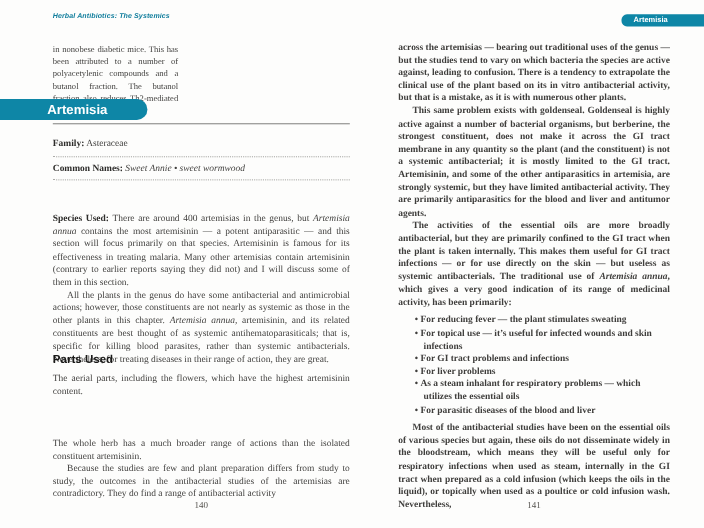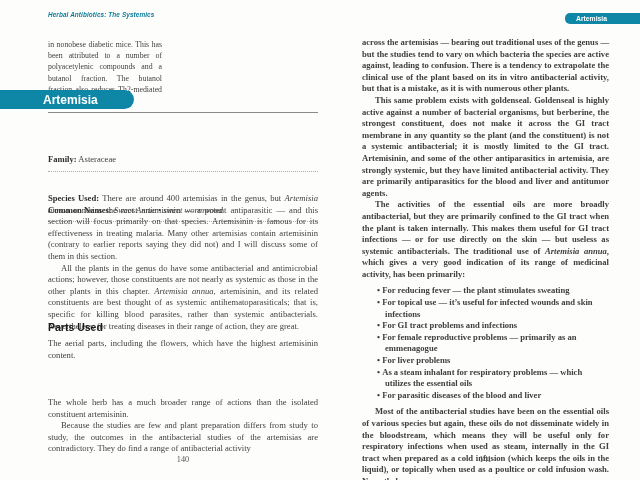--- a/index.html
+++ b/index.html
@@ -23,21 +23,21 @@
   .intro .col1{width:114px;}
   .intro .col2{width:127px;}
   .banner{
     position:absolute;left:0;top:90px;width:134px;height:19px;box-sizing:border-box;
     background:#0e86a6;border-radius:0 10px 10px 0;
     color:#ffffff;font-family:"Liberation Sans", sans-serif;font-weight:bold;font-size:12px;
     display:flex;align-items:center;padding-left:43px;
   }
   .rule{position:absolute;left:48px;top:112px;width:270px;border-top:1.4px solid #8a8a88;}
   .meta{position:absolute;left:48px;top:121px;width:270px;font-size:8.6px;}
-  .meta .row{padding:4px 0 5px;border-bottom:1px dotted #ababa8;margin-top:29px;}
+  .meta .row{padding:4px 0 5px;border-bottom:1px dotted #ababa8;}
   .meta .lab{font-weight:bold;color:#2e2d2b;}
   .meta .italic-val{font-style:italic;}
   .species{position:absolute;left:48px;top:169px;width:270px;margin-top:24px;}
   .species .lab{font-weight:bold;color:#2e2d2b;}
   .h-parts{
     position:absolute;left:48px;top:321px;width:270px;
     font-family:"Liberation Sans", sans-serif;font-weight:bold;font-size:10.5px;color:#1a1a19;
   }
   .parts-p{position:absolute;left:48px;top:338px;width:270px;}
   .h-anti{
@@ -111,21 +111,20 @@
   </div>
 
   <div class="right-col body-text">
     <p>across the artemisias — bearing out traditional uses of the genus — but the studies tend to vary on which bacteria the species are active against, leading to confusion. There is a tendency to extrapolate the clinical use of the plant based on its in vitro antibacterial activity, but that is a mistake, as it is with numerous other plants.</p>
     <p class="indent">This same problem exists with goldenseal. Goldenseal is highly active against a number of bacterial organisms, but berberine, the strongest constituent, does not make it across the GI tract membrane in any quantity so the plant (and the constituent) is not a systemic antibacterial; it is mostly limited to the GI tract. Artemisinin, and some of the other antiparasitics in artemisia, are strongly systemic, but they have limited antibacterial activity. They are primarily antiparasitics for the blood and liver and antitumor agents.</p>
     <p class="indent">The activities of the essential oils are more broadly antibacterial, but they are primarily confined to the GI tract when the plant is taken internally. This makes them useful for GI tract infections — or for use directly on the skin — but useless as systemic antibacterials. The traditional use of <i>Artemisia annua</i>, which gives a very good indication of its range of medicinal activity, has been primarily:</p>
     <ul class="uses">
         <li>For reducing fever — the plant stimulates sweating</li>
         <li>For topical use — it’s useful for infected wounds and skin infections</li>
         <li>For GI tract problems and infections</li>
-        <li>For female reproductive problems — primarily as an emmenagogue</li>
         <li>For liver problems</li>
         <li>As a steam inhalant for respiratory problems — which utilizes the essential oils</li>
         <li>For parasitic diseases of the blood and liver</li>
       </ul>
     <p class="indent">Most of the antibacterial studies have been on the essential oils of various species but again, these oils do not disseminate widely in the bloodstream, which means they will be useful only for respiratory infections when used as steam, internally in the GI tract when prepared as a cold infusion (which keeps the oils in the liquid), or topically when used as a poultice or cold infusion wash. Nevertheless,</p>
   </div>
 
   <div class="pagenum pagenum-right">141</div>
 
 </div>

